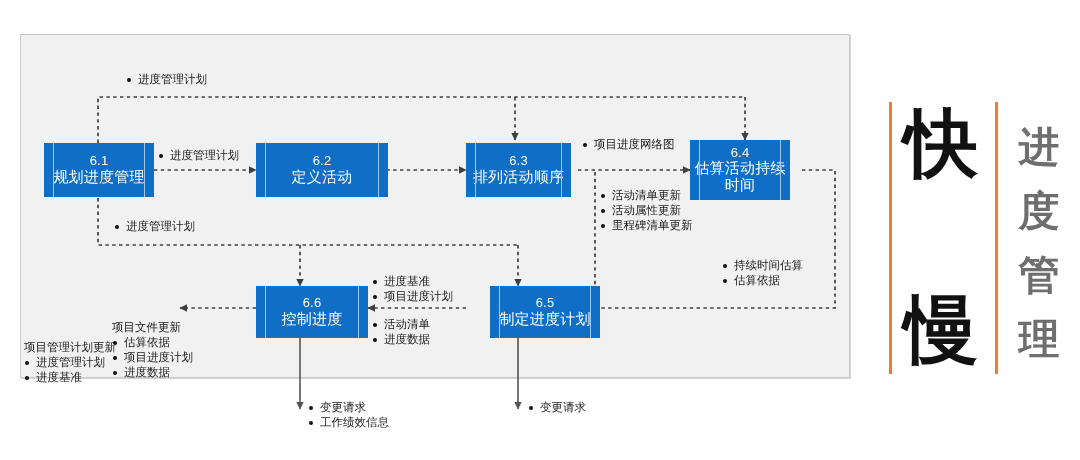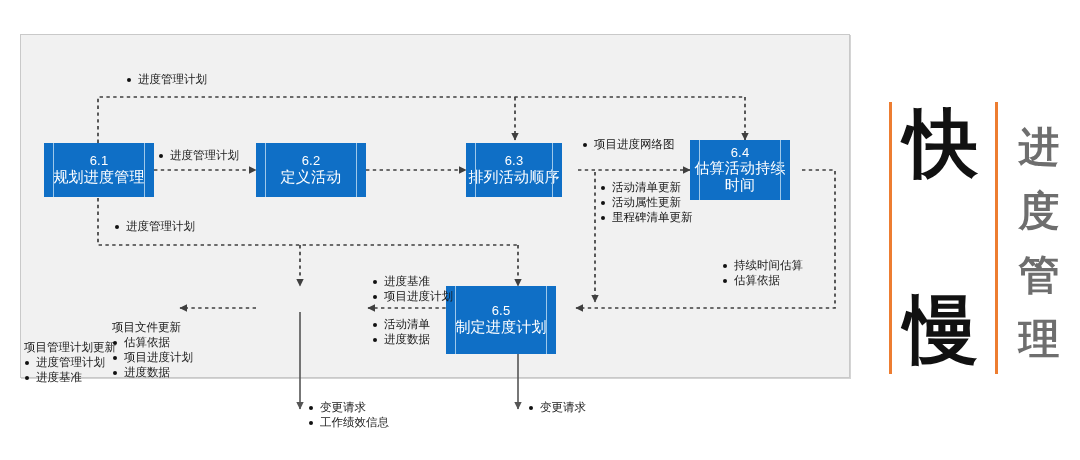--- a/index.html
+++ b/index.html
@@ -118,60 +118,64 @@
       <path d="M300,312 L300,409" marker-end="url(#ahs)"></path>
       <path d="M518,312 L518,409" marker-end="url(#ahs)"></path>
     </g>
   </svg>
 
   <div class="pbox" style="left:44px;top:143px;width:110px;height:54px;">
     <span class="num">6.1</span>
     <span class="nm">规划进度管理</span>
   </div>
 
-  <div class="pbox" style="left:256px;top:143px;width:110px;height:54px;">
+  <div class="pbox" style="left:256px;top:143px;width:132px;height:54px;">
     <span class="num">6.2</span>
     <span class="nm">定义活动</span>
   </div>
 
-  <div class="pbox" style="left:466px;top:143px;width:96px;height:54px;">
+  <div class="pbox" style="left:466px;top:143px;width:105px;height:54px;">
     <span class="num">6.3</span>
     <span class="nm">排列活动顺序</span>
   </div>
 
   <div class="pbox" style="left:690px;top:140px;width:100px;height:60px;">
     <span class="num">6.4</span>
     <span class="nm">估算活动持续</span>
     <span class="nm">时间</span>
   </div>
 
-  <div class="pbox" style="left:446px;top:286px;width:110px;height:68px;">
+  <div class="pbox" style="left:490px;top:286px;width:110px;height:52px;">
     <span class="num">6.5</span>
     <span class="nm">制定进度计划</span>
   </div>
 
+  <div class="pbox" style="left:256px;top:286px;width:112px;height:52px;">
+    <span class="num">6.6</span>
+    <span class="nm">控制进度</span>
+  </div>
 
   <div class="ann" style="left:126px;top:72px;">
     <div class="li">进度管理计划</div>
   </div>
 
   <div class="ann" style="left:158px;top:148px;">
     <div class="li">进度管理计划</div>
   </div>
 
   <div class="ann" style="left:114px;top:219px;">
     <div class="li">进度管理计划</div>
   </div>
 
 
   <div class="ann" style="left:582px;top:137px;">
     <div class="li">项目进度网络图</div>
   </div>
 
-  <div class="ann" style="left:600px;top:180px;">
+  <div class="ann" style="left:600px;top:188px;">
     <div class="li">活动清单更新</div>
     <div class="li">活动属性更新</div>
     <div class="li">里程碑清单更新</div>
   </div>
 
   <div class="ann" style="left:722px;top:258px;">
     <div class="li">持续时间估算</div>
     <div class="li">估算依据</div>
   </div>
 

